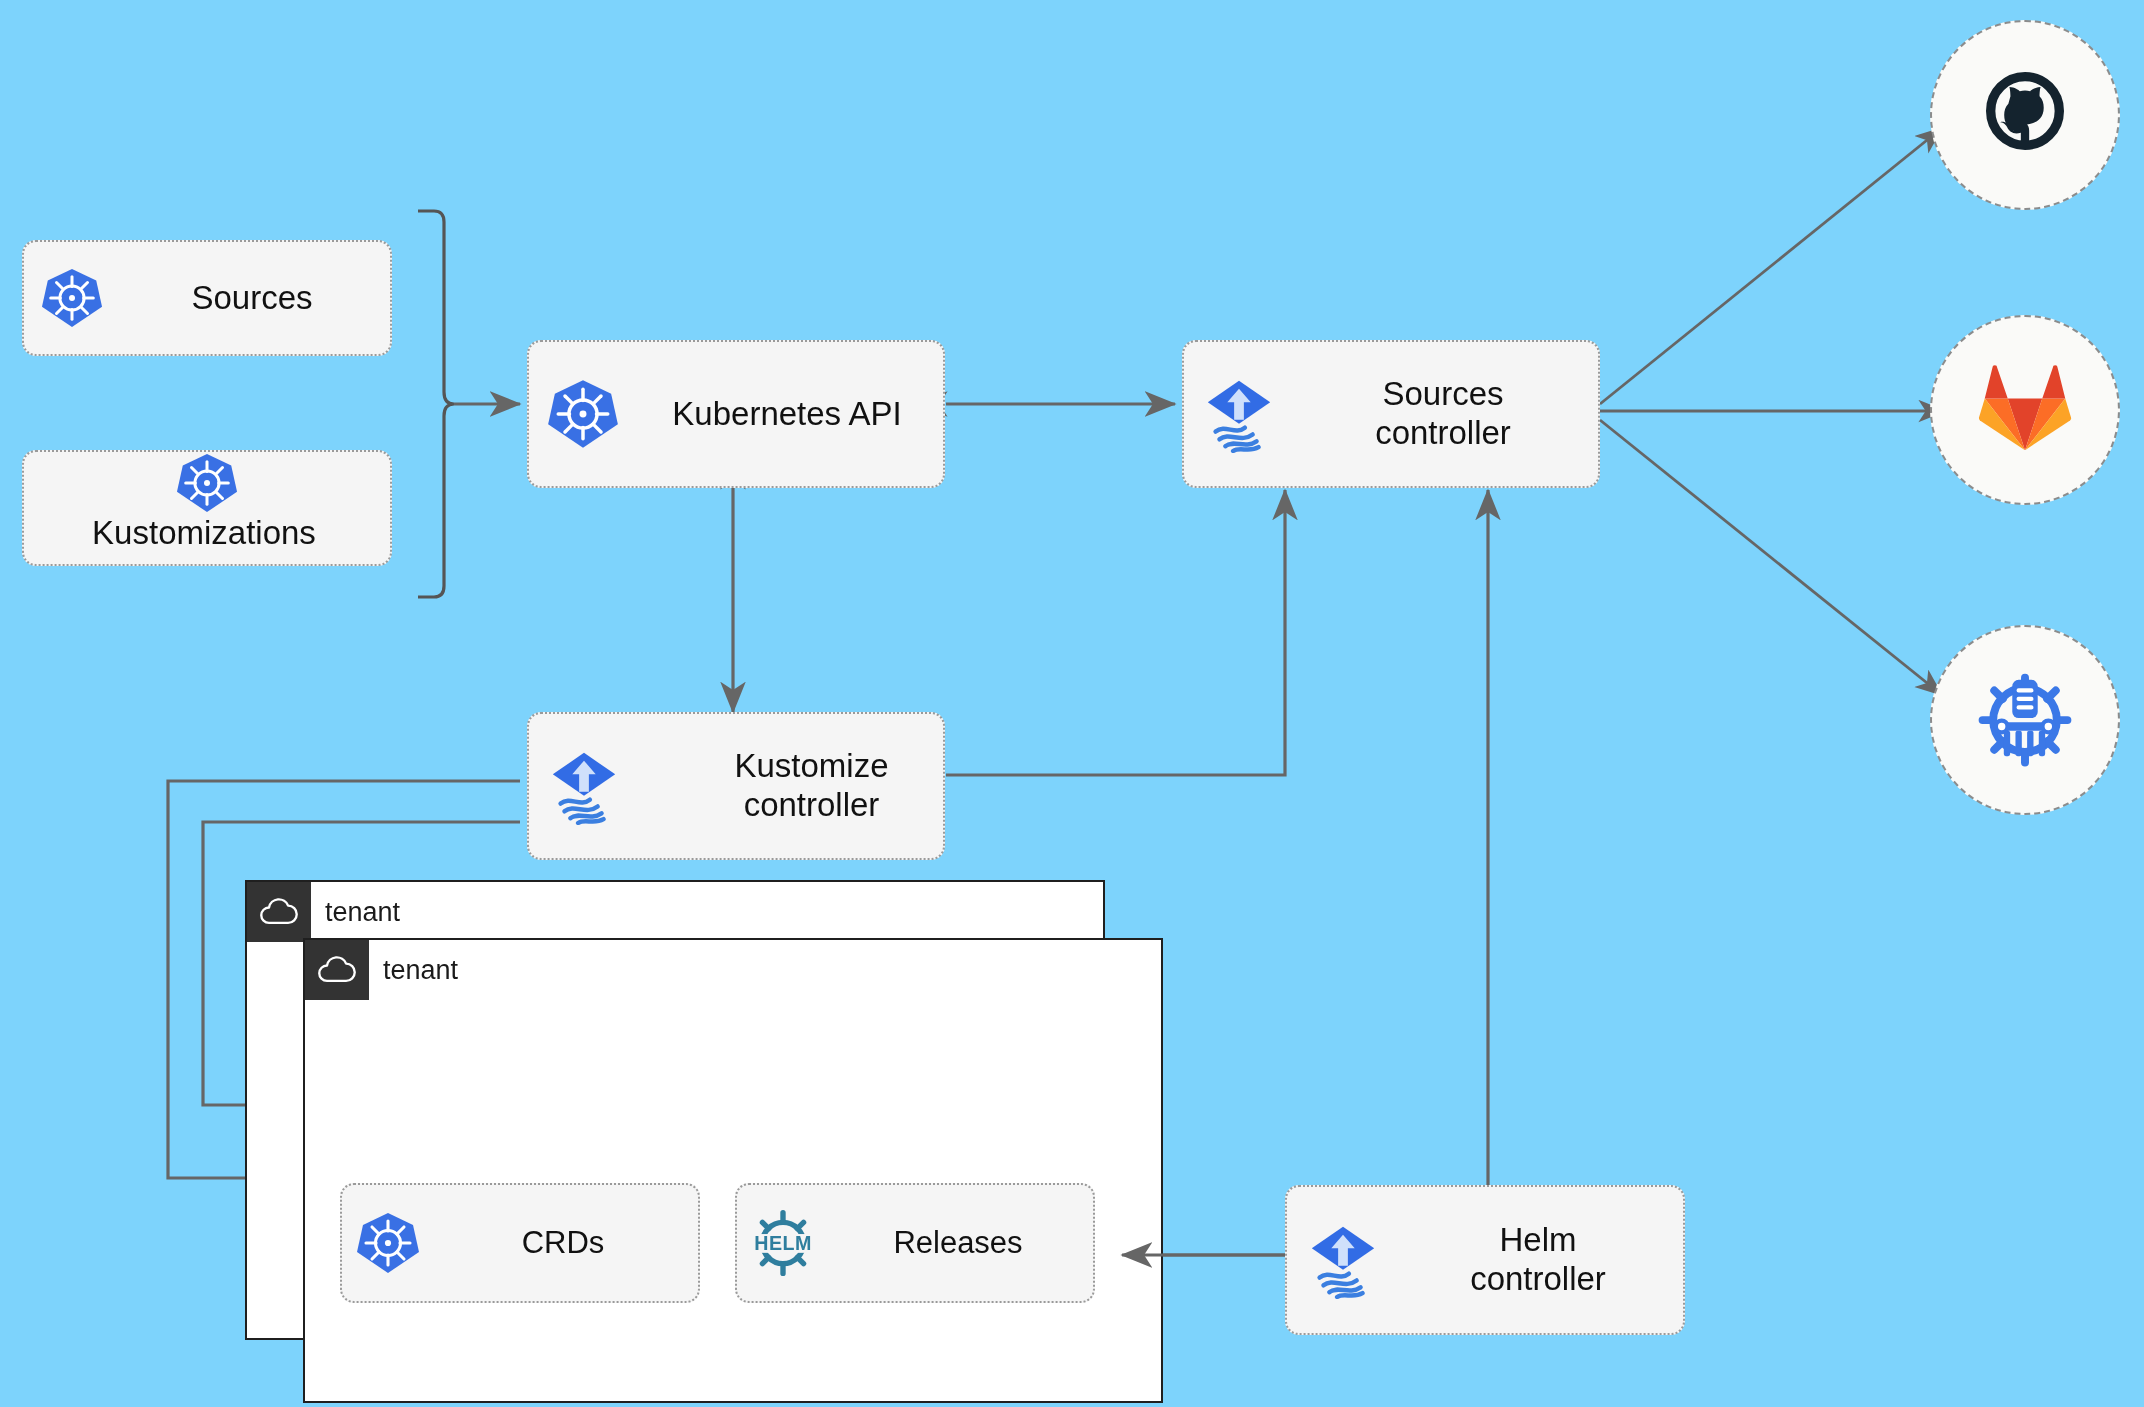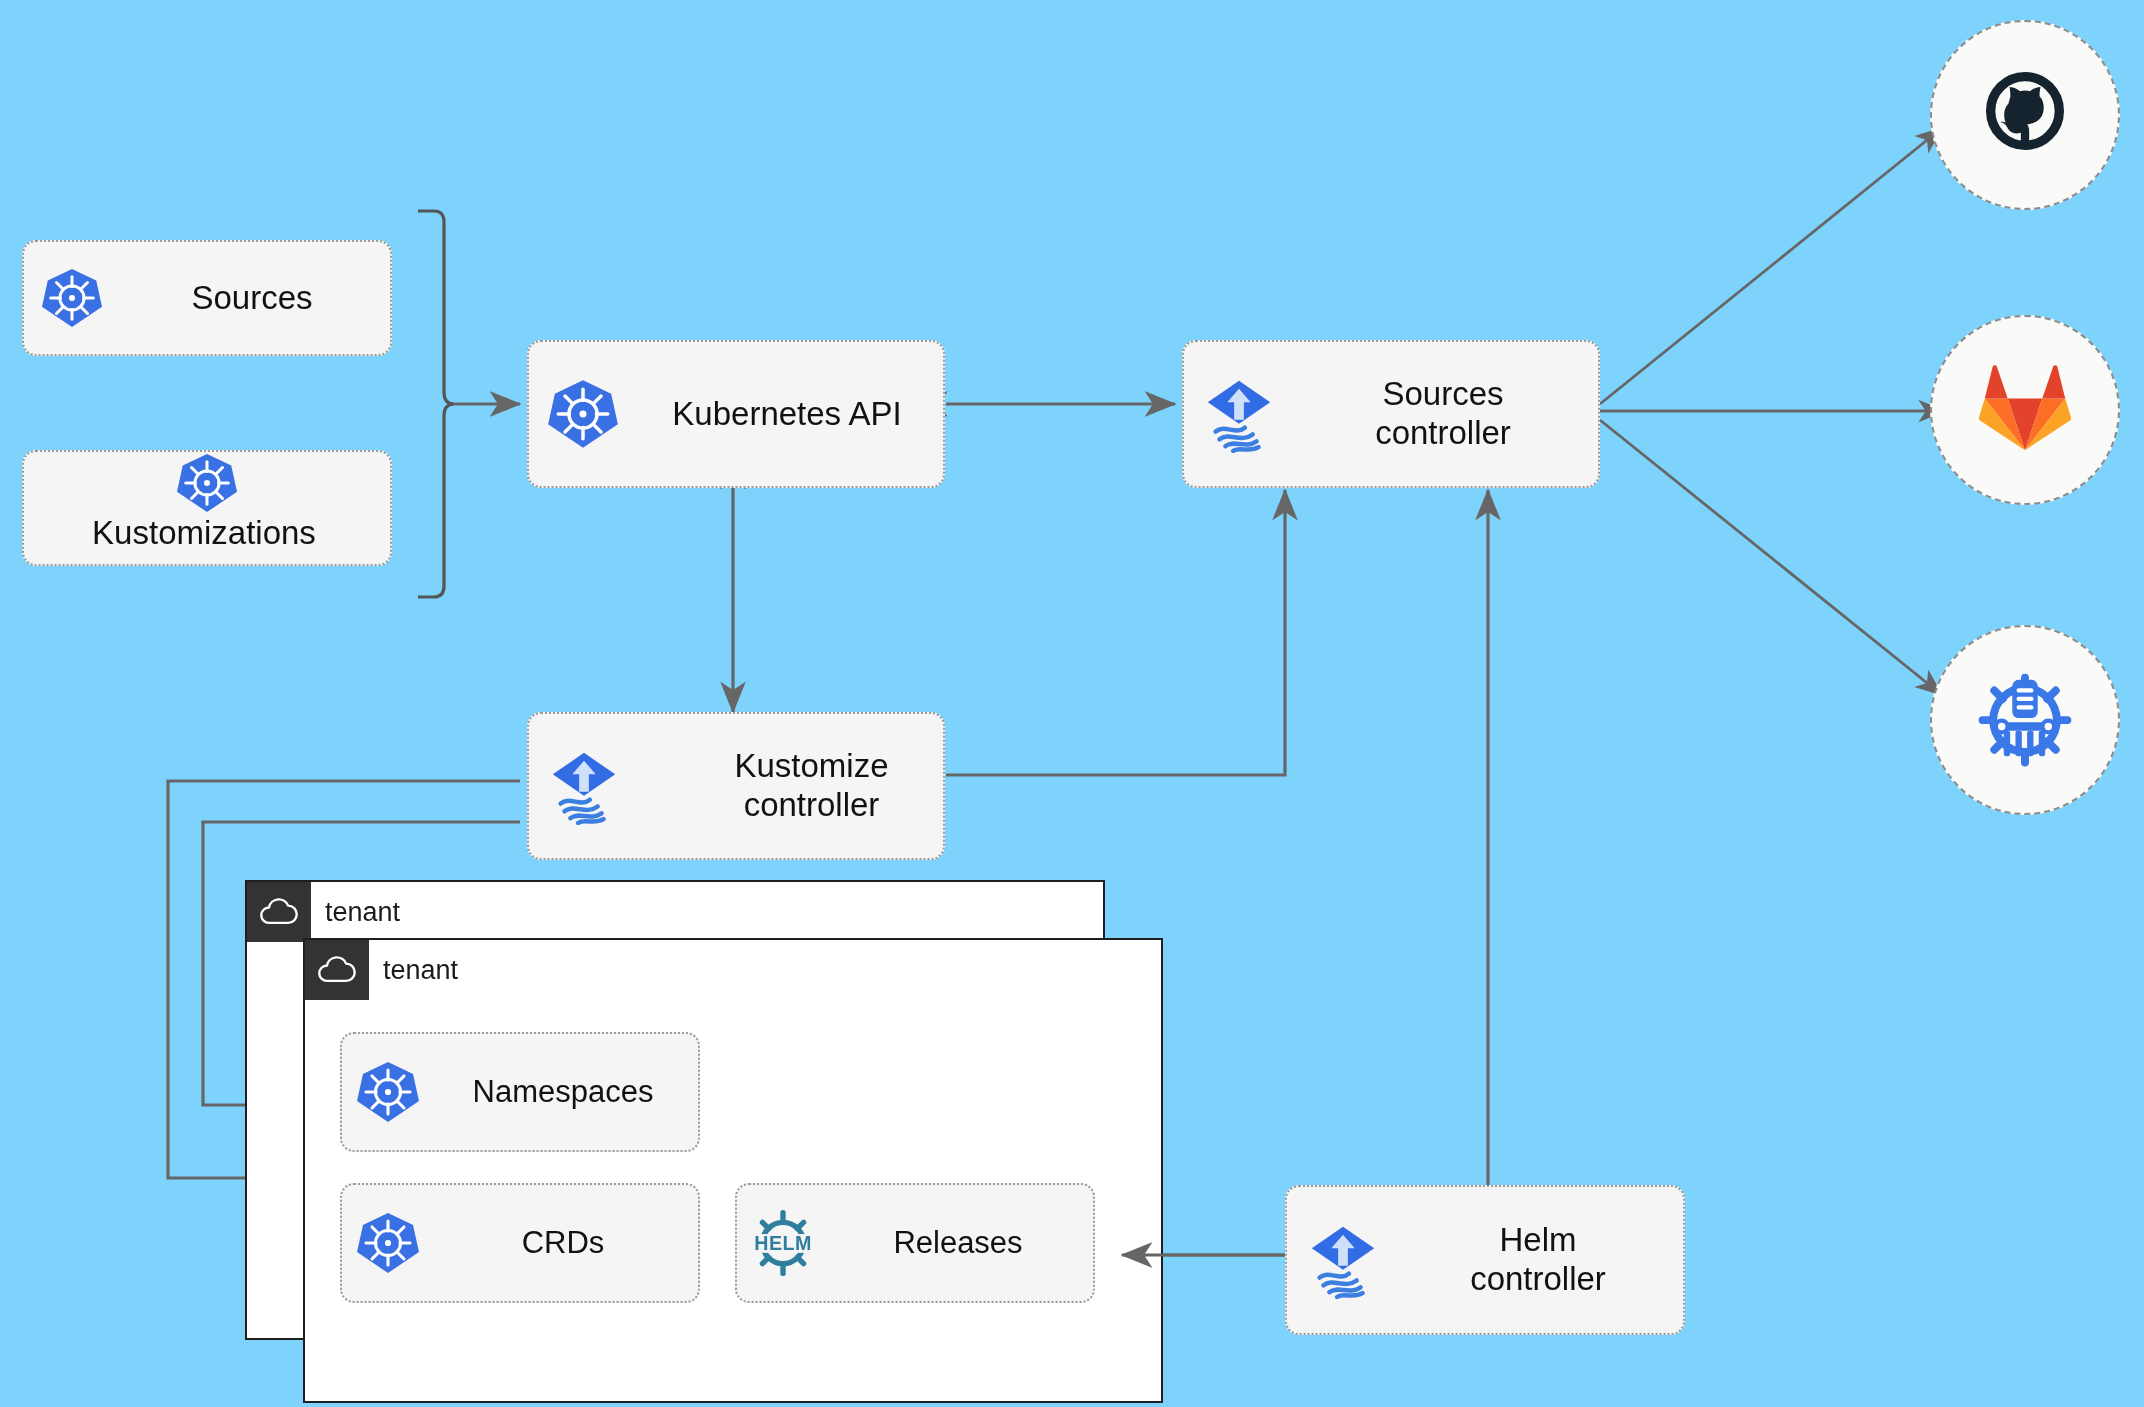--- a/index.html
+++ b/index.html
@@ -288,40 +288,20 @@
 
   <div class="tenant" style="left:303px; top:938px; width:860px; height:465px;">
     <span class="tbar">
       <svg width="40" height="28" viewBox="0 0 44 30" aria-hidden="true">
         <path d="M11,27 a8.5,8.5 0 0 1 0,-17 a11,11 0 0 1 21,-2 a7.5,7.5 0 0 1 0,19 z" fill="none" stroke="#ffffff" stroke-width="2.6" stroke-linejoin="round"></path>
       </svg>
     </span>
     <span class="tlabel">tenant</span>
   </div>
 
-  <div class="node small" style="left:340px; top:1032px; width:360px; height:120px;">
-    <span class="ico" style="width:92px;">
-      <svg width="64" height="64" viewBox="0 0 64 64" aria-hidden="true">
-        <polygon points="32,2 57,14 63,41 32,62 1,41 7,14" fill="#3970E4"></polygon>
-        <g fill="none" stroke="#ffffff" stroke-width="3.1" stroke-linecap="round">
-          <circle cx="32" cy="32" r="12.5"></circle>
-          <circle cx="32" cy="32" r="3.1" fill="#ffffff" stroke="none"></circle>
-          <line x1="32" y1="10" x2="32" y2="20"></line>
-            <line x1="32" y1="44" x2="32" y2="54"></line>
-          <line x1="10" y1="32" x2="20" y2="32"></line>
-            <line x1="44" y1="32" x2="54" y2="32"></line>
-          <line x1="16" y1="16" x2="23" y2="23"></line>
-            <line x1="41" y1="41" x2="48" y2="48"></line>
-          <line x1="48" y1="16" x2="41" y2="23"></line>
-            <line x1="23" y1="41" x2="16" y2="48"></line>
-        </g>
-      </svg>
-    </span>
-    <span class="lbl">Namespaces</span>
-  </div>
 
 
   <div class="node small" style="left:340px; top:1183px; width:360px; height:120px;">
     <span class="ico" style="width:92px;">
       <svg width="64" height="64" viewBox="0 0 64 64" aria-hidden="true">
         <polygon points="32,2 57,14 63,41 32,62 1,41 7,14" fill="#3970E4"></polygon>
         <g fill="none" stroke="#ffffff" stroke-width="3.1" stroke-linecap="round">
           <circle cx="32" cy="32" r="12.5"></circle>
           <circle cx="32" cy="32" r="3.1" fill="#ffffff" stroke="none"></circle>
           <line x1="32" y1="10" x2="32" y2="20"></line>

